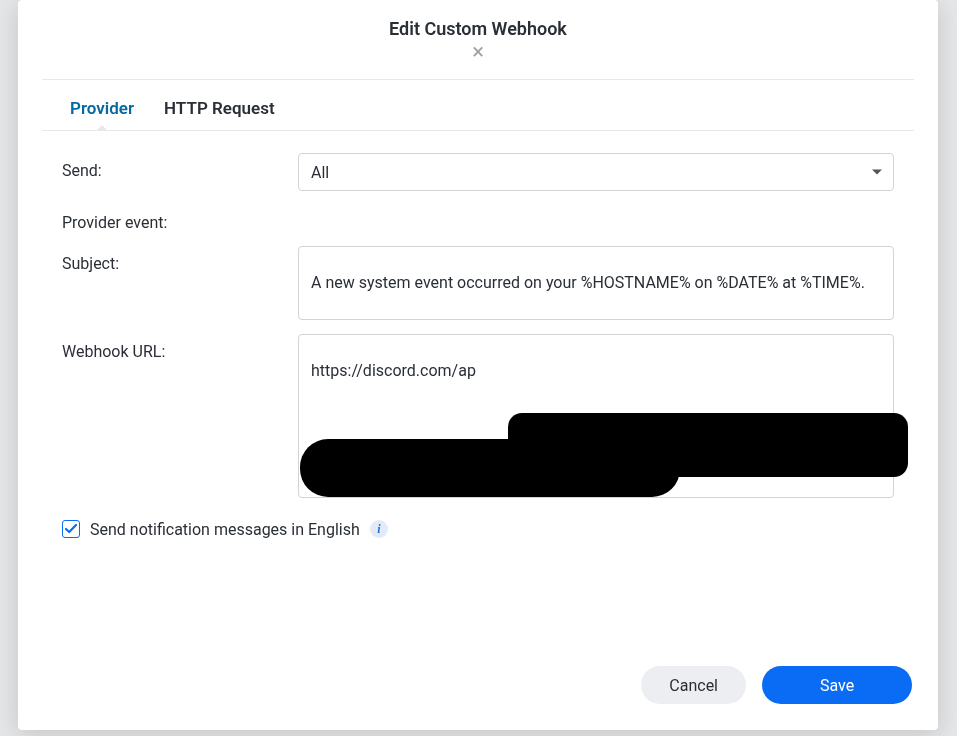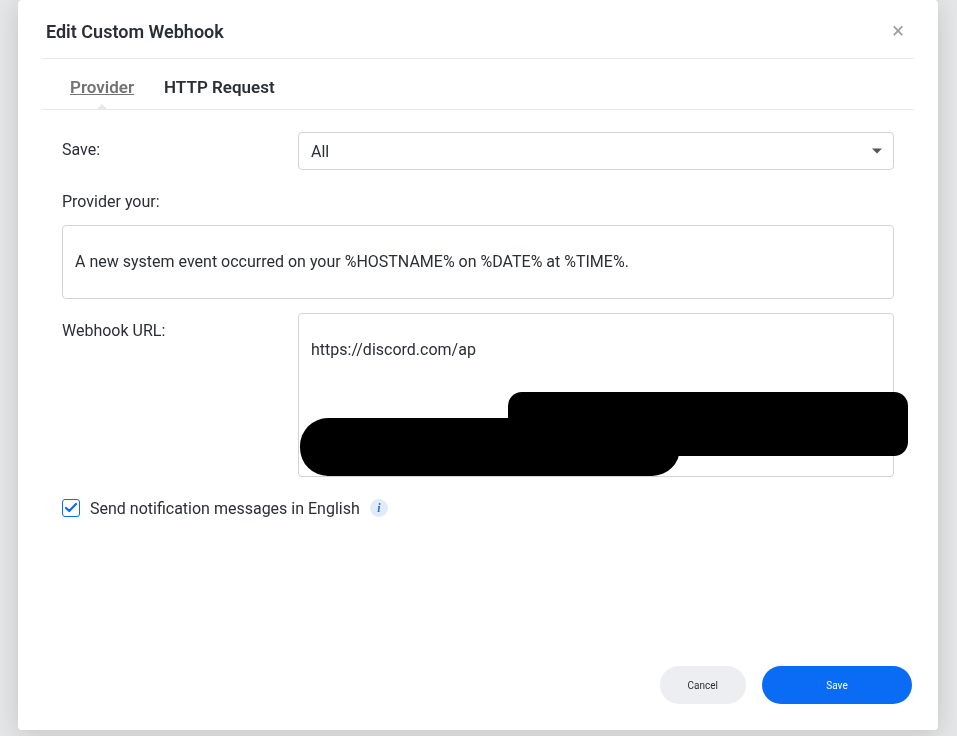--- a/index.html
+++ b/index.html
@@ -22,20 +22,21 @@
     border-radius: 4px;
     box-shadow: 0 4px 24px rgba(0,0,0,0.15);
     display: flex;
     flex-direction: column;
   }
   .modal-header {
     padding: 18px 28px 14px 28px;
     display: flex;
     align-items: center;
     justify-content: space-between;
+    flex-direction: column;
   }
   .modal-title {
     font-size: 18px;
     font-weight: 600;
     color: #2a2f36;
   }
   .close-btn {
     font-size: 22px;
     color: #9aa0a6;
     cursor: pointer;
@@ -57,22 +58,21 @@
   }
   .tab {
     padding-bottom: 12px;
     font-size: 17px;
     font-weight: 600;
     color: #2a2f36;
     cursor: pointer;
     position: relative;
   }
   .tab.active {
-    color: #737373;
-    text-decoration: underline;
+    color: #0369a1;
   }
   .tab.active::after {
     content: "";
     position: absolute;
     left: 50%;
     bottom: -1px;
     transform: translateX(-50%);
     width: 0; height: 0;
     border-left: 6px solid transparent;
     border-right: 6px solid transparent;
@@ -184,21 +184,21 @@
   .modal-footer {
     padding: 16px 26px 26px 0;
     display: flex;
     justify-content: flex-end;
     gap: 16px;
   }
   .btn {
     height: 38px;
     padding: 0 28px;
     border-radius: 19px;
-    font-size: 10px;
+    font-size: 16px;
     border: none;
     cursor: pointer;
     font-family: inherit;
   }
   .btn-cancel {
     background: #eceef1;
     color: #2a2f36;
   }
   .btn-save {
     background: #0a6cf5;
@@ -220,34 +220,35 @@
   <div class="divider"></div>
 
   <div class="tabbar">
     <div class="tab active">Provider</div>
     <div class="tab">HTTP Request</div>
   </div>
 
   <div class="form-area">
 
     <div class="form-row">
-      <div class="form-label">Save:</div>
+      <div class="form-label">Send:</div>
       <div class="form-control select-wrap">
         <div class="select">
           <span>All</span>
         </div>
         <div class="caret"></div>
       </div>
     </div>
 
     <div class="form-row">
-      <div class="form-label">Provider your:</div>
-    </div>
-
-    <div class="form-row">
+      <div class="form-label">Provider event:</div>
+    </div>
+
+    <div class="form-row">
+      <div class="form-label">Subject:</div>
       <div class="form-control">
         <div class="textarea" contenteditable="true" style="">A new system event occurred on your %HOSTNAME% on %DATE% at %TIME%.</div>
       </div>
     </div>
 
     <div class="form-row">
       <div class="form-label">Webhook URL:</div>
       <div class="form-control">
         <div class="textarea tall" contenteditable="true" style="">https://discord.com/ap</div>
       </div>

